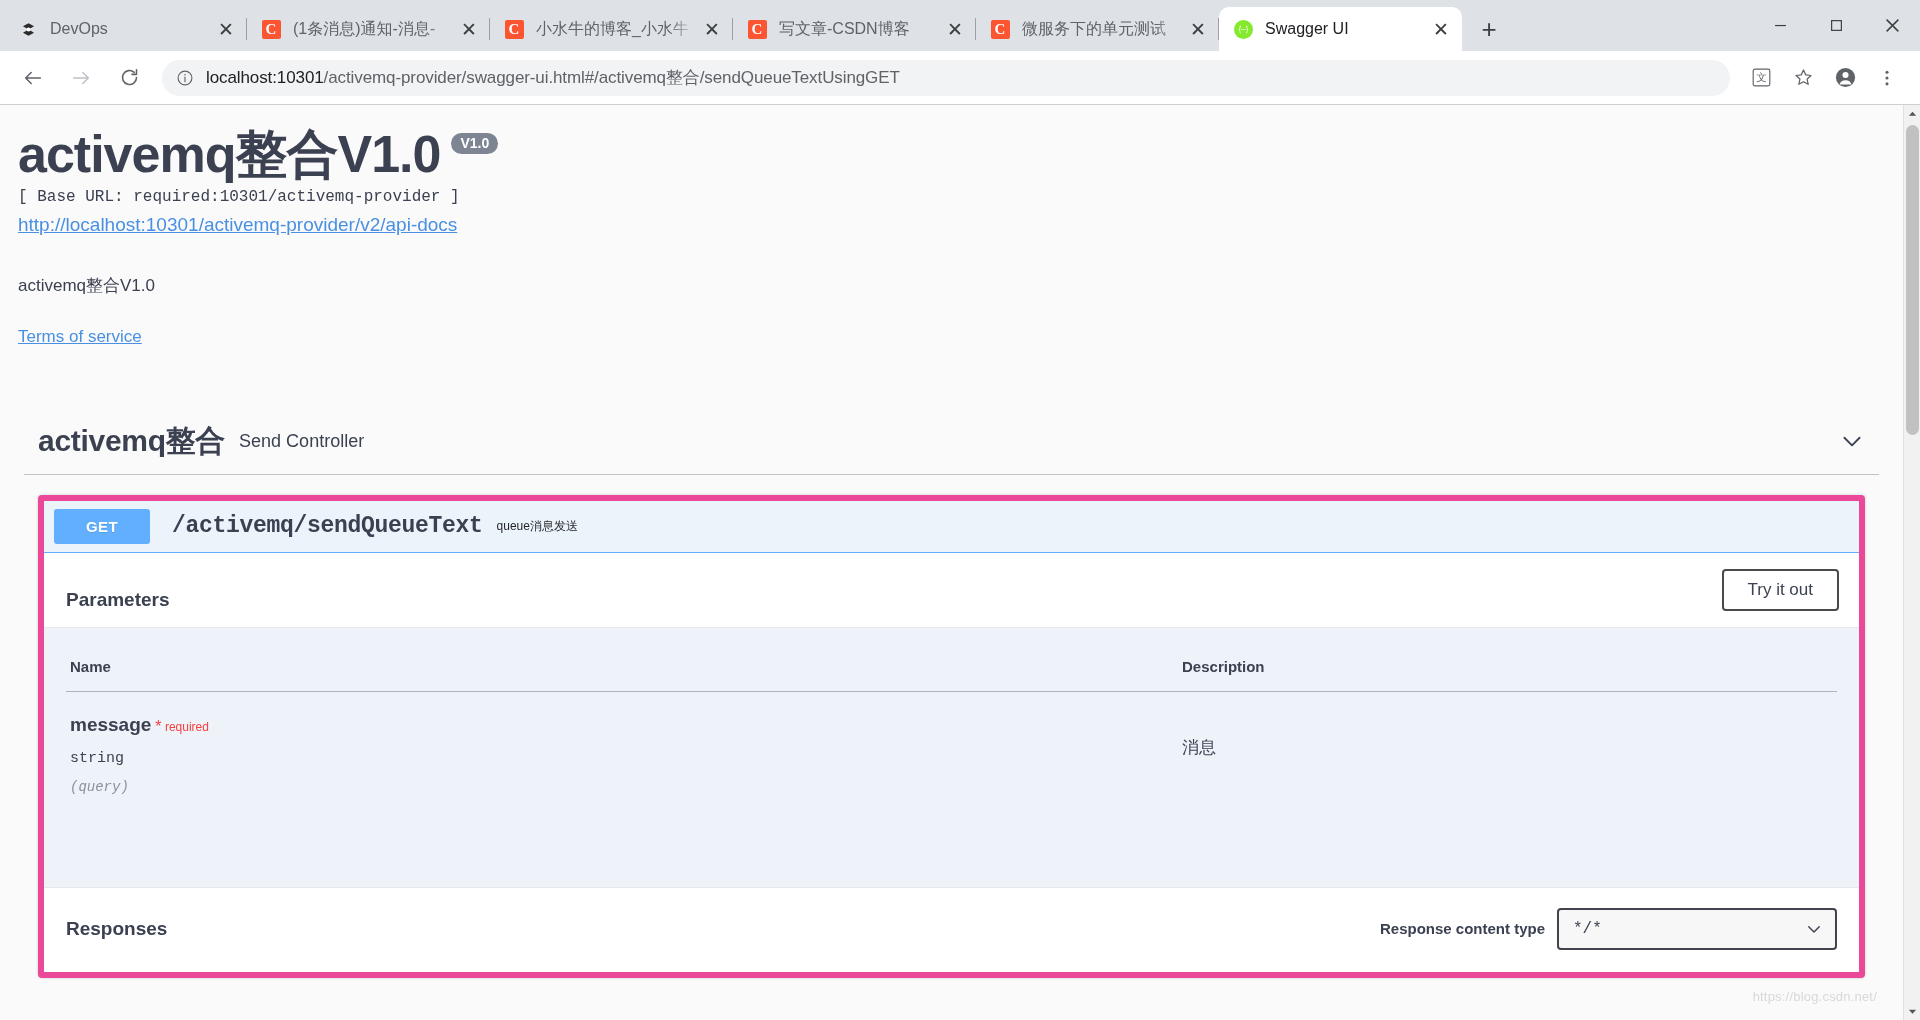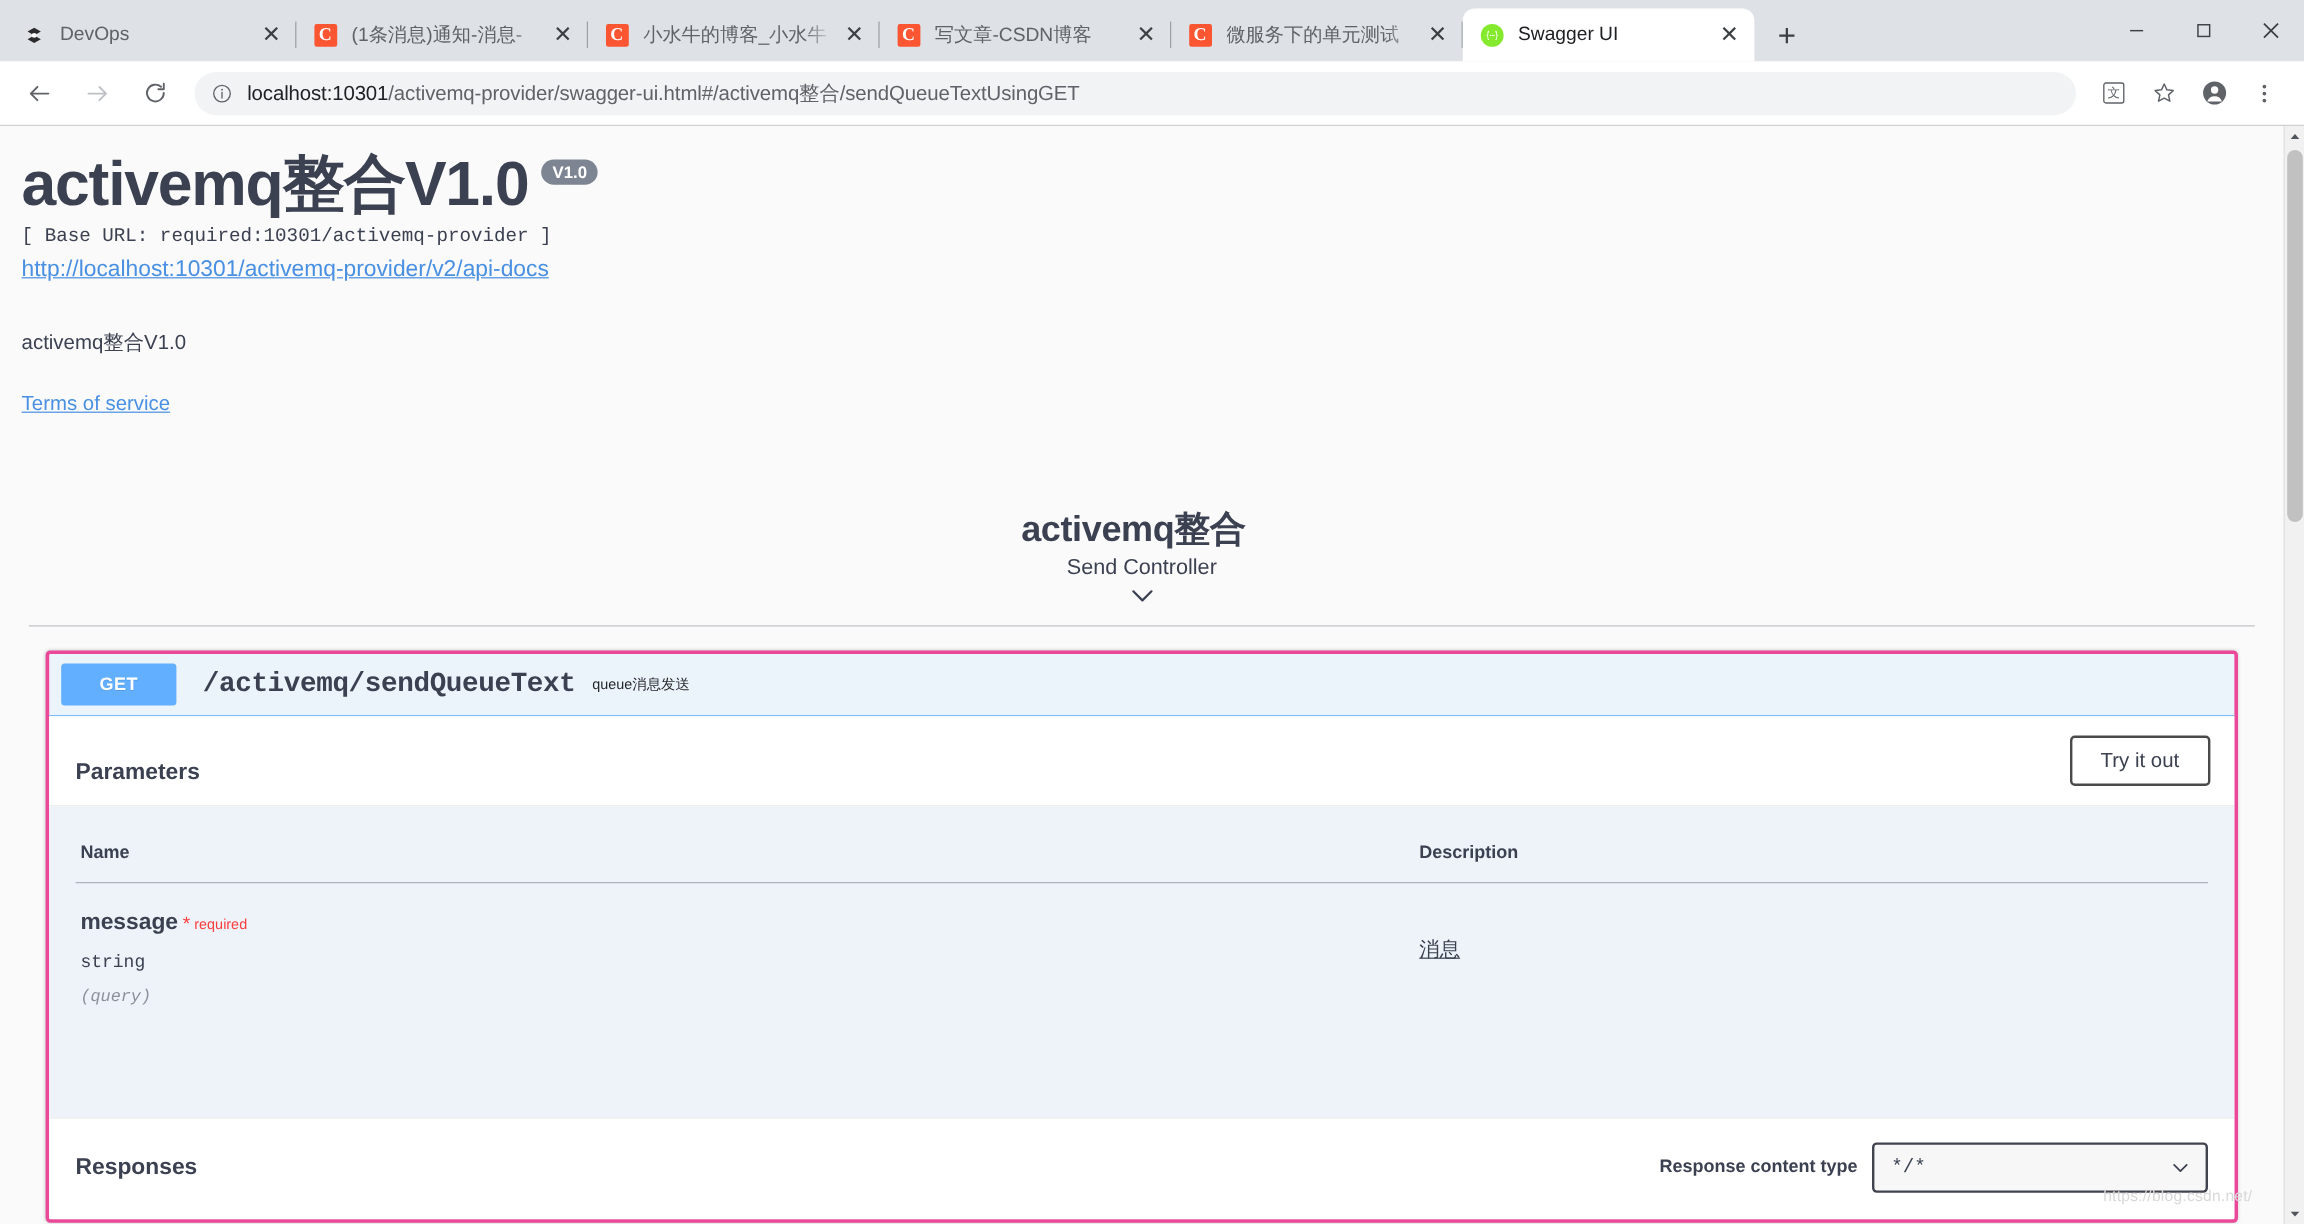--- a/index.html
+++ b/index.html
@@ -219,42 +219,41 @@
   }
 
   
   .opblock-tag-section { margin-top: 74px; padding: 0 24px; }
   .opblock-tag {
     display: flex;
     align-items: center;
     border-bottom: 1px solid rgba(59,65,81,0.3);
     padding: 0 14px 12px 14px;
     margin: 0;
-    flex-direction: column;
   }
   .tag-name {
     font-size: 30px;
     font-weight: 700;
     color: #3b4151;
     margin-right: 14px;
     letter-spacing: -0.3px;
   }
   .tag-desc {
     font-size: 18px;
     color: #3b4151;
     flex: 1 1 auto;
   }
   .chev {
     width: 26px; height: 26px; color: #3b4151; flex: 0 0 26px;
   }
 
   
   .opblock {
     margin: 20px 14px 0 14px;
-    border: 3px solid #ec4899;
+    border: 6px solid #ec4899;
     border-radius: 4px;
     background: #ebf3fb;
     box-shadow: 0 0 3px rgba(0,0,0,0.19);
     overflow: hidden;
   }
   .opblock-summary {
     display: flex;
     align-items: center;
     padding: 8px 10px;
     border-bottom: 1px solid #61affe;
@@ -315,21 +314,21 @@
     padding: 12px 0 16px 4px;
     border-bottom: 1px solid rgba(59,65,81,0.2);
   }
   table.params th.col-desc { padding-left: 18px; }
   table.params td {
     vertical-align: top;
     padding: 22px 0 0 4px;
     font-size: 16px;
     color: #3b4151;
   }
-  table.params td.col-desc { padding-left: 18px; text-decoration: underline; }
+  table.params td.col-desc { padding-left: 18px; }
   .param-name {
     font-size: 19px;
     font-weight: 700;
     color: #3b4151;
     font-family: "Liberation Sans", sans-serif;
   }
   .param-required {
     color: #f93e3e;
     font-size: 12px;
     margin-left: 4px;

